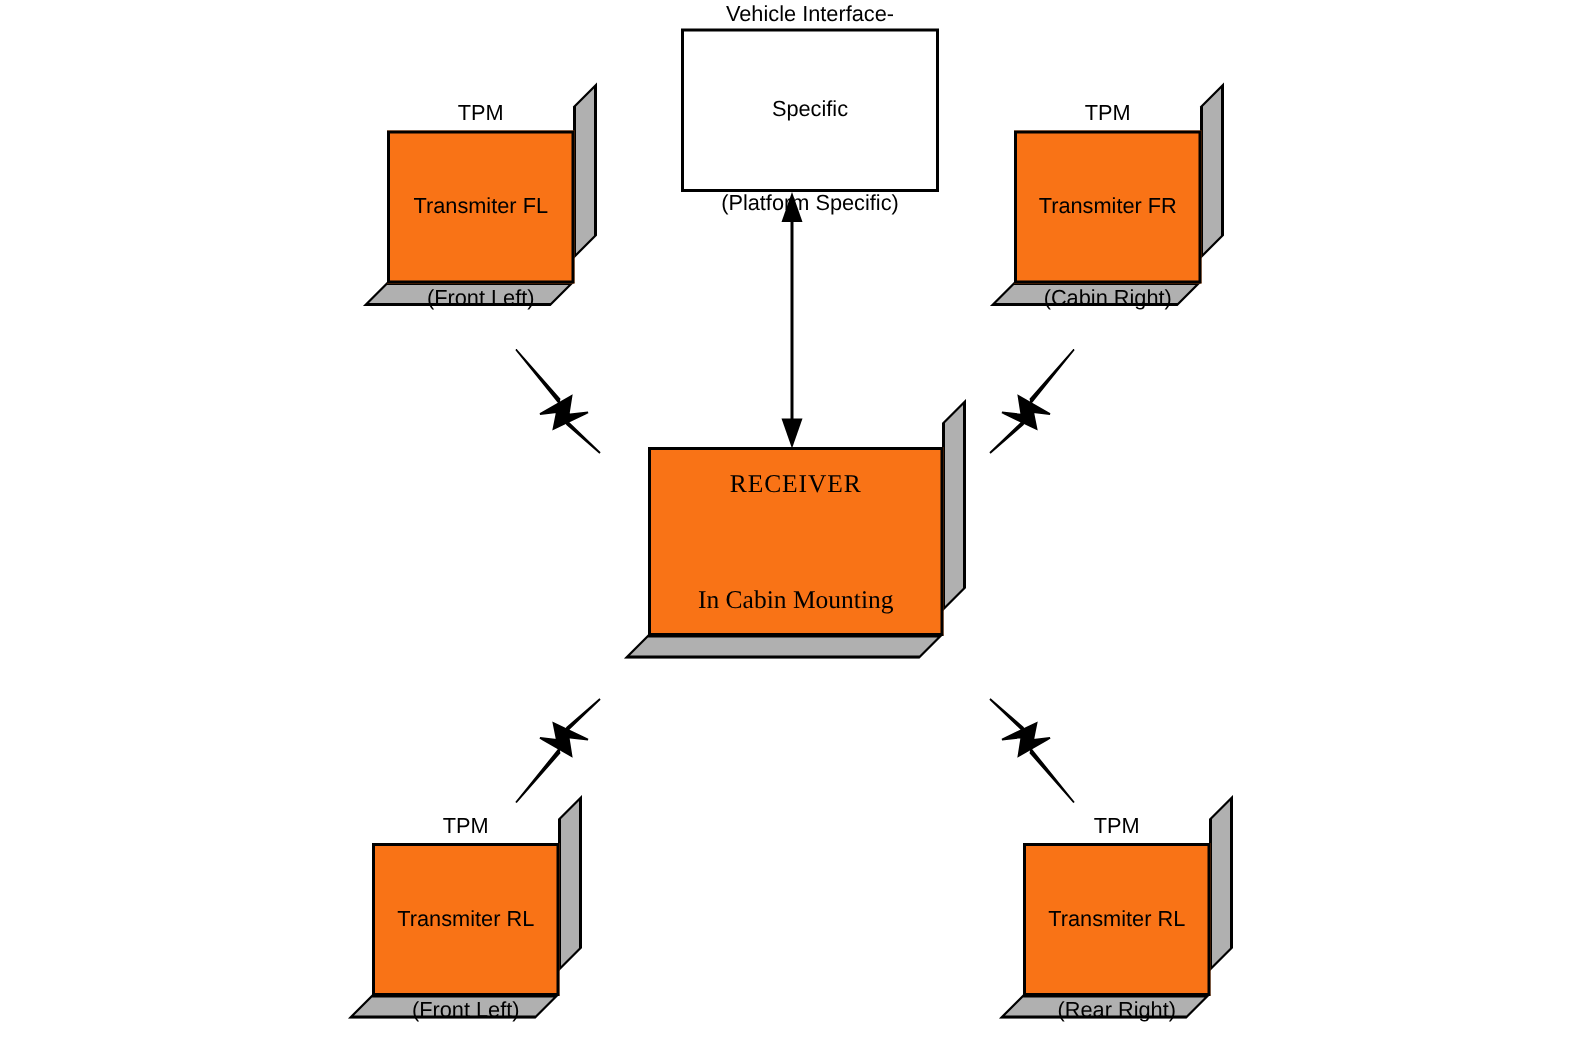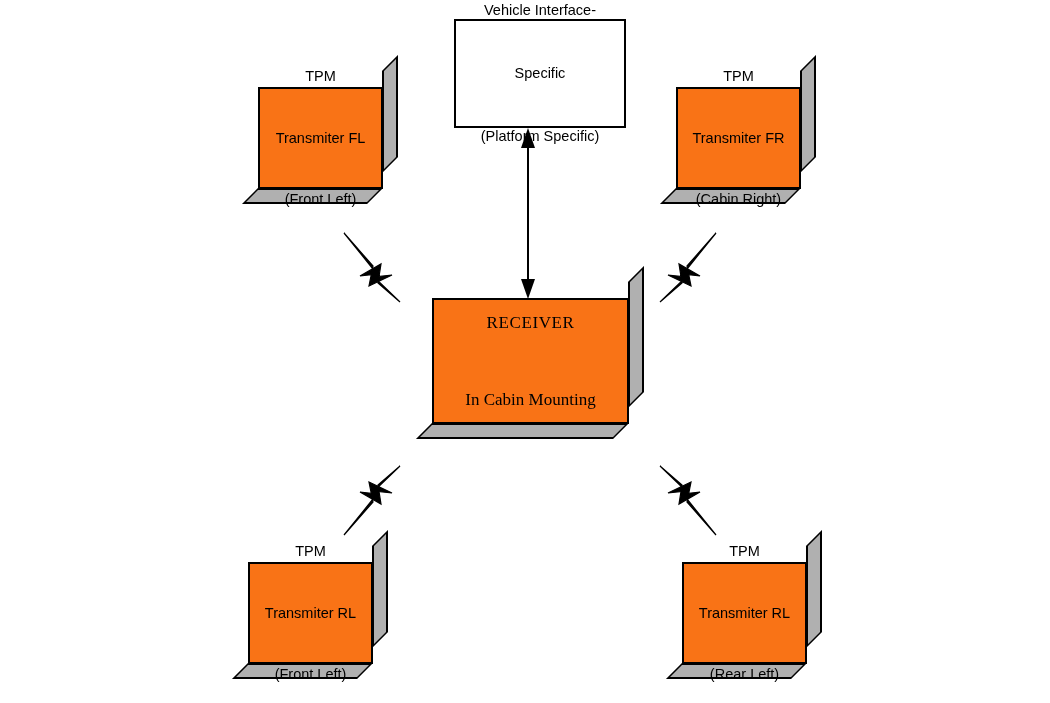--- a/index.html
+++ b/index.html
@@ -174,21 +174,21 @@
     </div>
   </div>
 
   <div class="box3d" id="node-tpm-rr" style="left:682px; top:546px; --fw:125px; --fh:102px; --depth:16px; width:141px; height:118px;">
     <div class="face-side"></div>
     <div class="face-bottom"></div>
     <div class="face-front">
       <div class="box-label label-tpm">
         <span class="ln">TPM</span>
         <span class="ln">Transmiter RL</span>
-        <span class="ln">(Rear Left)</span>
+        <span class="ln">(Rear Right)</span>
       </div>
     </div>
   </div>
 
   <svg class="bolt-layer" viewBox="0 0 1050 703" xmlns="http://www.w3.org/2000/svg">
 
     <g>
       <path d="M 344,233 L 377,274 L 360,276 L 381,264 L 378,283 L 400,302
                L 374,277 L 392,275 L 369,286 L 373,266 Z" fill="#000000" stroke="#000000" stroke-width="1.2"></path>
     </g>

